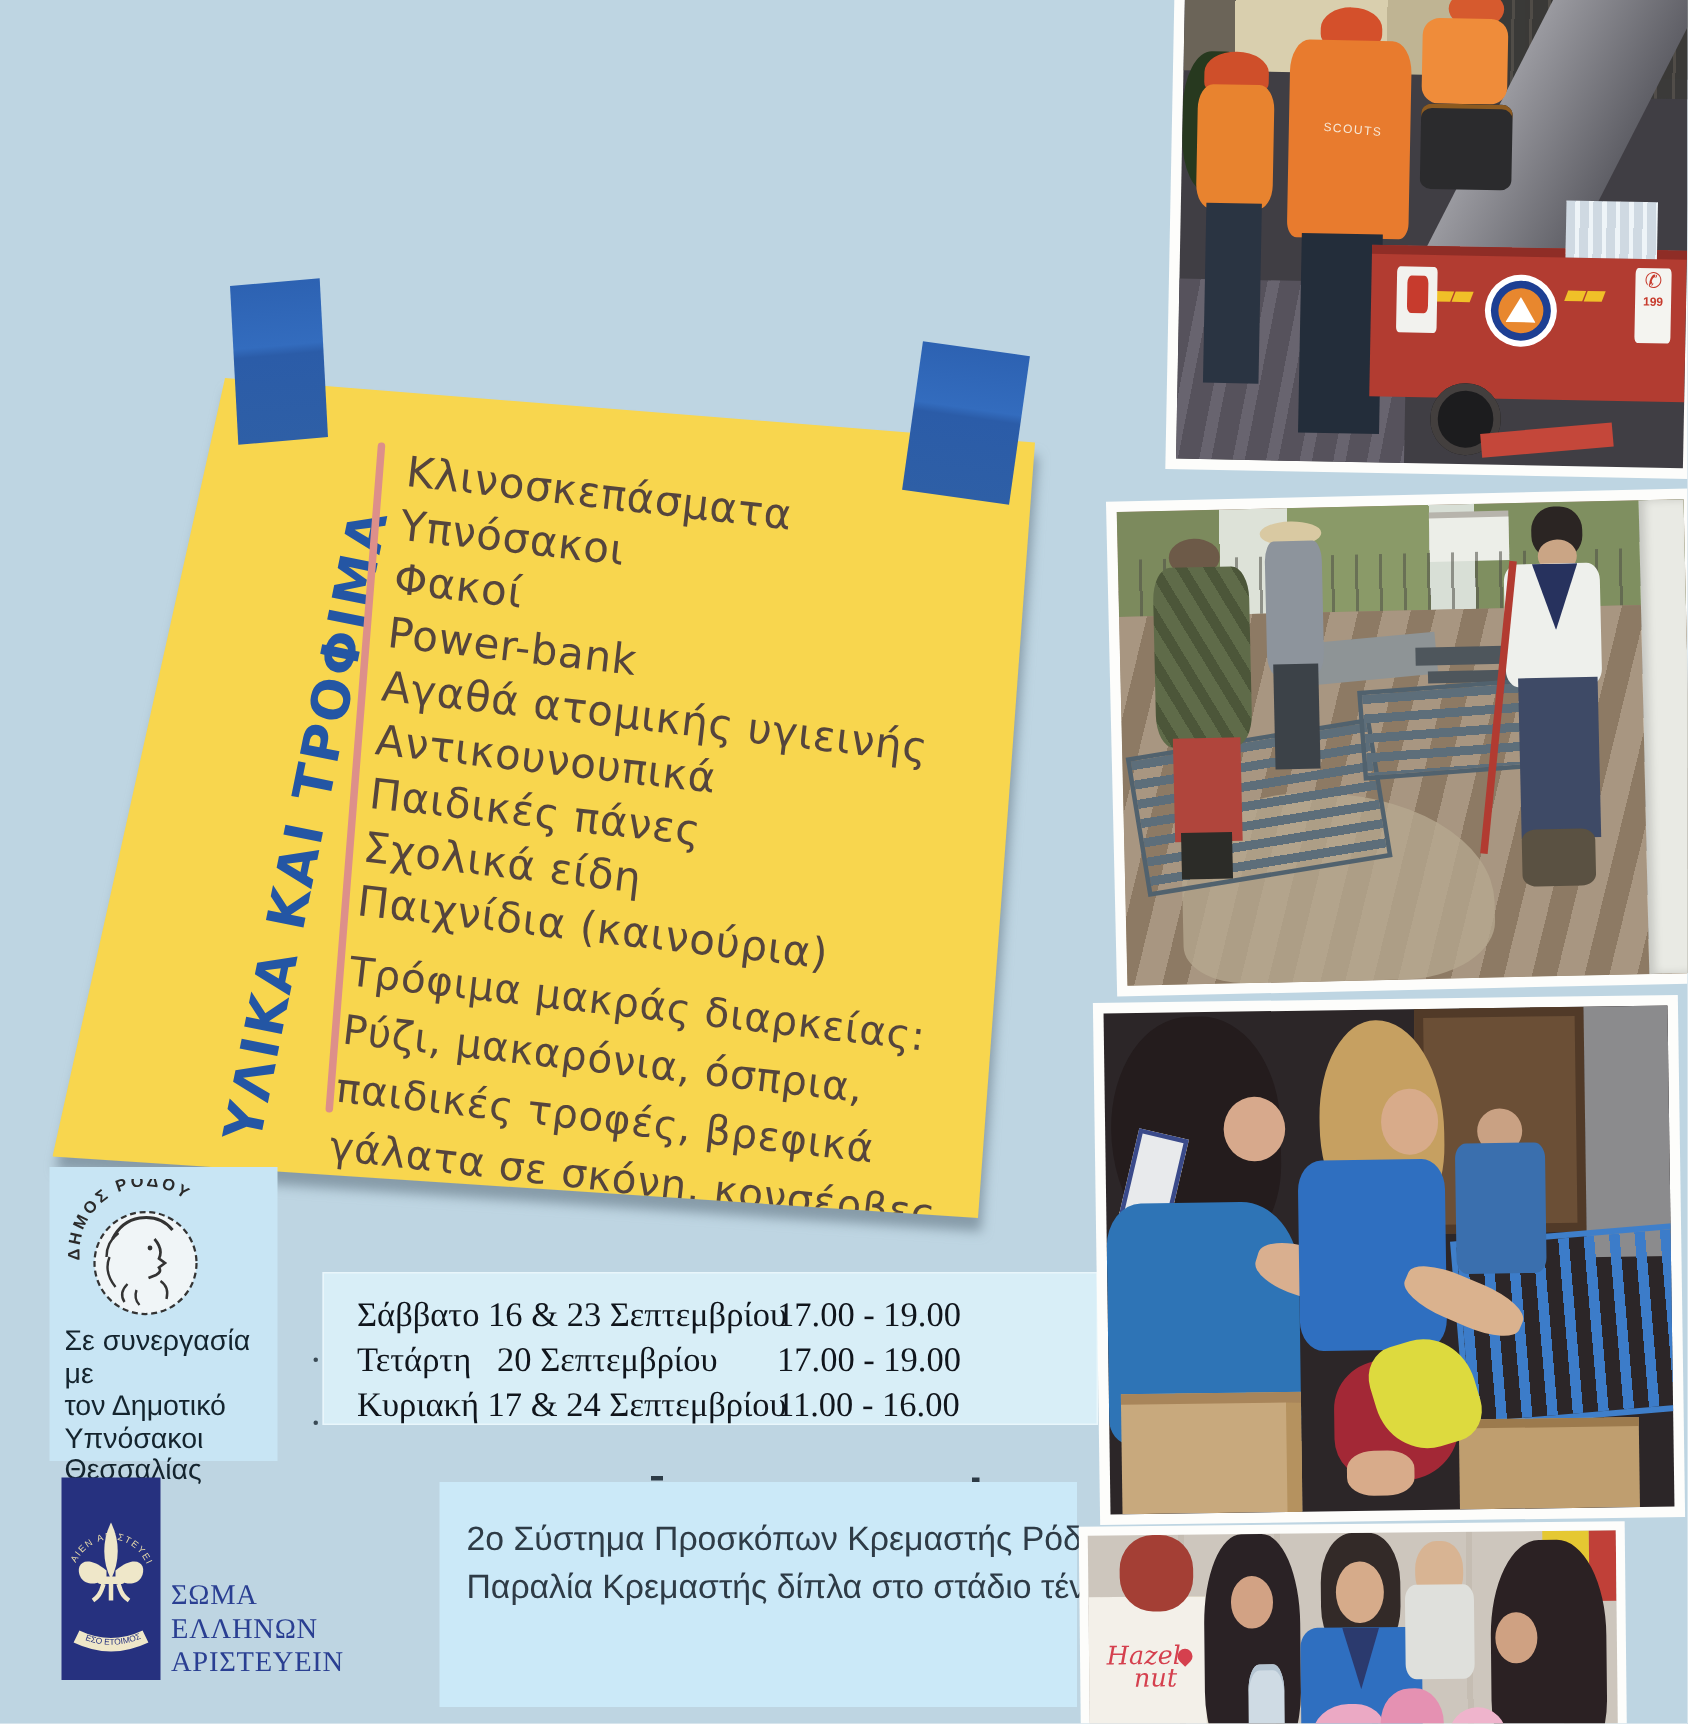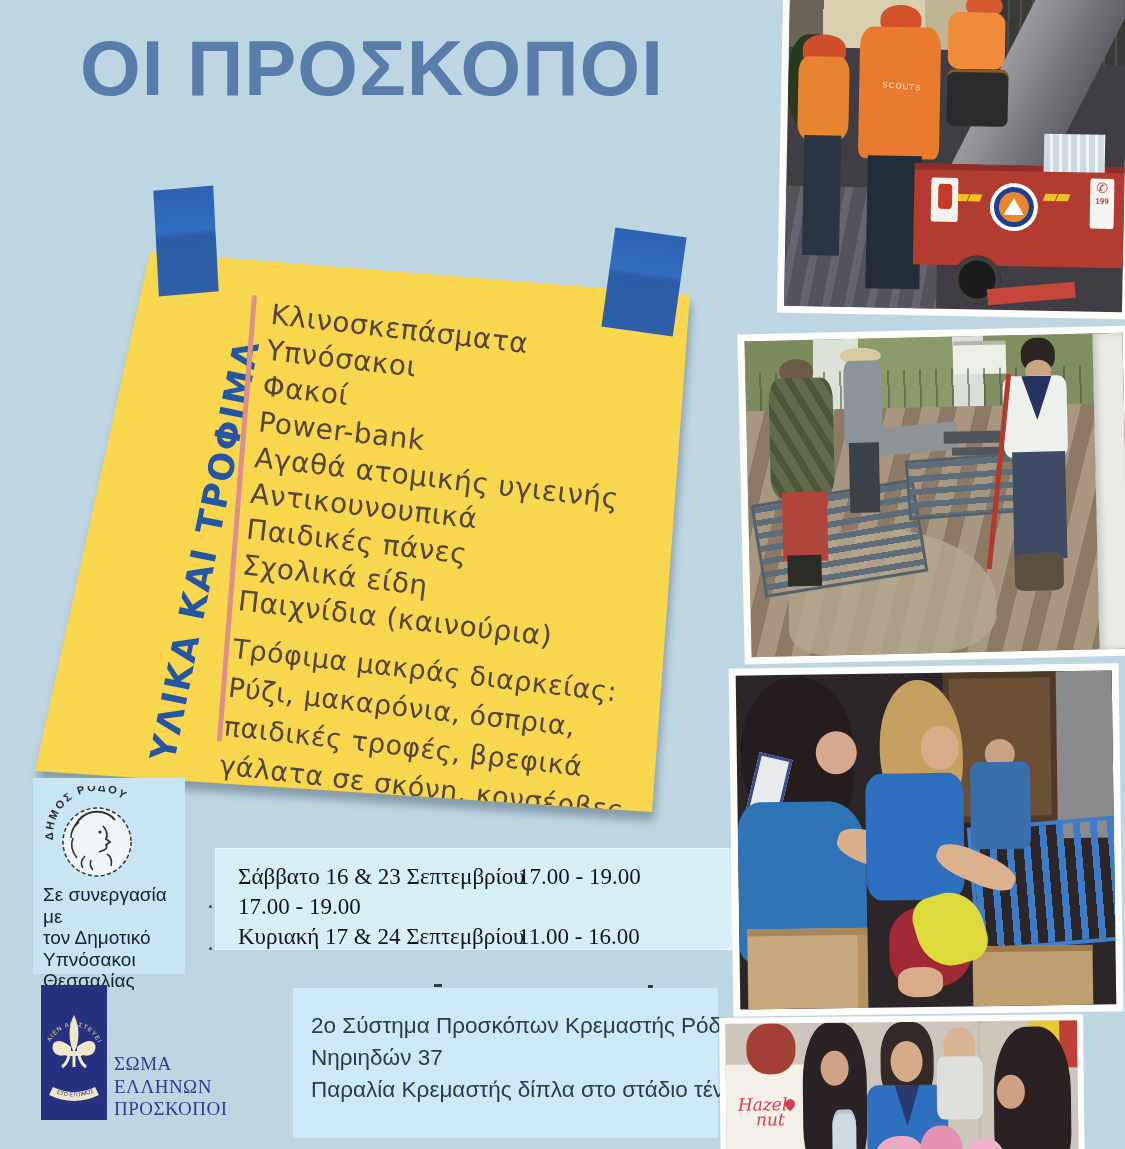--- a/index.html
+++ b/index.html
@@ -63,21 +63,20 @@
   .p2{left:741px;top:330px;width:392px;height:330px;transform:rotate(-1.3deg);padding:7px;}
   .p3{left:731px;top:666px;width:390px;height:348px;transform:rotate(-0.8deg);padding:7px;}
   .p4{left:720px;top:1016px;width:364px;height:170px;transform:rotate(-0.6deg);padding:6px;}
   .slat{background:repeating-linear-gradient(180deg,#5d6e7a 0 6px,rgba(0,0,0,0) 6px 13px);border:3px solid #51626e;}
 </style>
 </head>
 <body>
 
 <div id="page">
 
-  <div class="abs title">ΟΙ ΠΡΟΣΚΟΠΟΙ</div>
 
   <div class="abs note-wrap">
     <div class="note">
       <div class="abs side-label">ΥΛΙΚΑ ΚΑΙ ΤΡΟΦΙΜΑ</div>
       <div class="abs pink-line"></div>
       <div class="abs note-text">
         <span class="item">Κλινοσκεπάσματα</span>
         <span class="item">Υπνόσακοι</span>
         <span class="item">Φακοί</span>
         <span class="item">Power-bank</span>
@@ -119,20 +118,21 @@
       <span>Θεσσαλίας Ρόδου</span>
     </div>
   </div>
 
   <div class="abs sched">
     <div class="sched-row">
       <span class="sched-day">Σάββατο 16 &amp; 23 Σεπτεμβρίου</span>
       <span class="sched-time">17.00 - 19.00</span>
     </div>
     <div class="sched-row">
+      <span class="sched-day">Τετάρτη   20 Σεπτεμβρίου</span>
       <span class="sched-time">17.00 - 19.00</span>
     </div>
     <div class="sched-row">
       <span class="sched-day">Κυριακή 17 &amp; 24 Σεπτεμβρίου</span>
       <span class="sched-time">11.00 - 16.00</span>
     </div>
   </div>
 
   <div class="abs dot" style="left:209px;top:905px;"></div>
   <div class="abs dot" style="left:209px;top:947px;"></div>
@@ -154,26 +154,25 @@
       <path d="M33 71 L33 82" stroke="#efe7c9" stroke-width="3"></path>
       <path id="arcBot" d="M 10 106 Q 33 117 56 106" fill="none" stroke="#efe7c9" stroke-width="9"></path>
       <text font-size="5.6" fill="#26317f" font-family="Liberation Sans, sans-serif">
         <textPath href="#arcBot" startOffset="6">ΕΣΟ ΕΤΟΙΜΟΣ</textPath>
       </text>
     </svg>
   </div>
   <div class="abs scout-org">
     <span>ΣΩΜΑ</span>
     <span>ΕΛΛΗΝΩΝ</span>
-    <span>ΠΡΟΣΚΟΠΟΙ</span>
+    <span>ΑΡΙΣΤΕΥΕΙΝ</span>
   </div>
 
   <div class="abs addr">
     <span>2ο Σύστημα Προσκόπων Κρεμαστής Ρόδου</span>
-    <span>Νηριηδών 37</span>
     <span>Παραλία Κρεμαστής δίπλα στο στάδιο τένις</span>
   </div>
 
   <div class="abs photo p1">
     <div class="inner" style="background:#403e44;">
       <div class="ph" style="left:0;top:0;width:100%;height:18%;background:linear-gradient(90deg,#6b6458 0 10%,#d9cfae 10% 40%,#bfb493 40% 54%,#3c3a38 54% 100%);"></div>
       <div class="ph" style="left:58%;top:0;width:42%;height:22%;background:repeating-linear-gradient(90deg,#3a3a38 0 10px,#55524c 10px 12px),repeating-linear-gradient(0deg,#3a3a38 0 9px,#55524c 9px 11px);opacity:.8;"></div>
       <div class="ph" style="left:0;top:14%;width:14%;height:30%;background:#27391f;border-radius:40%;"></div>
       <div class="ph" style="left:0;top:62%;width:45%;height:38%;background:repeating-linear-gradient(100deg,#56525c 0 14px,#68646f 14px 22px);"></div>
       <div class="ph" style="left:62%;top:-12%;width:26%;height:80%;background:linear-gradient(90deg,#9a9aa0,#5f5f66);transform:rotate(26deg);"></div>

